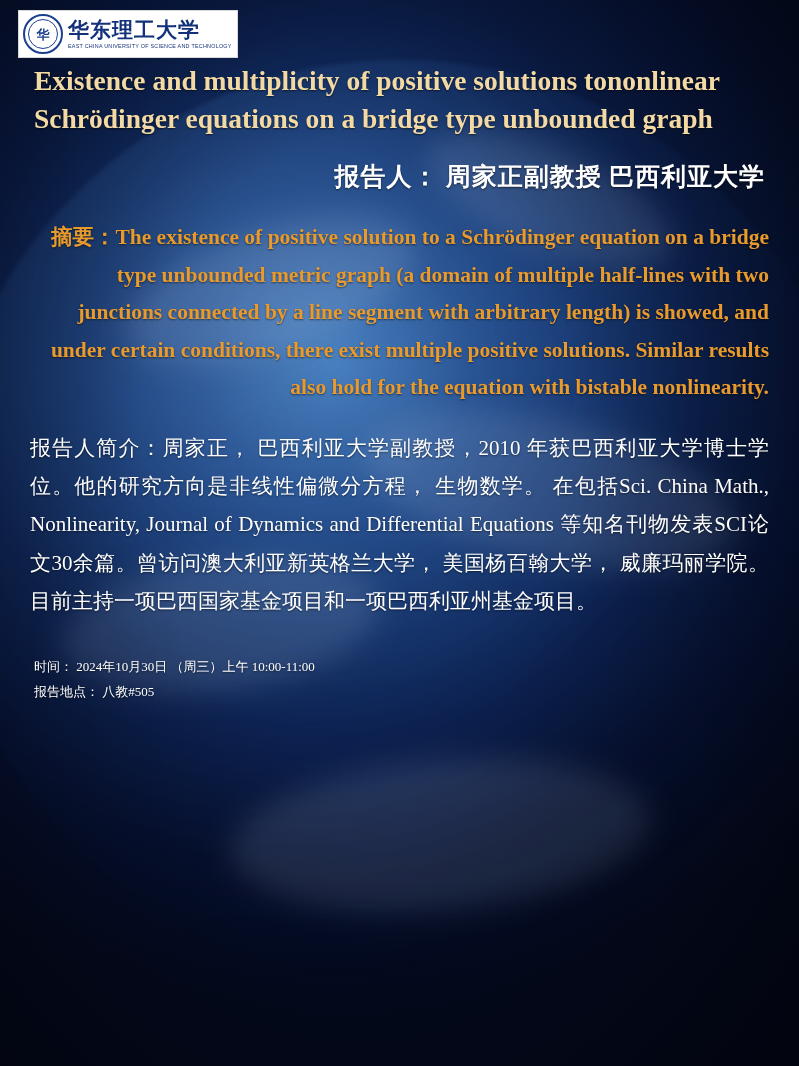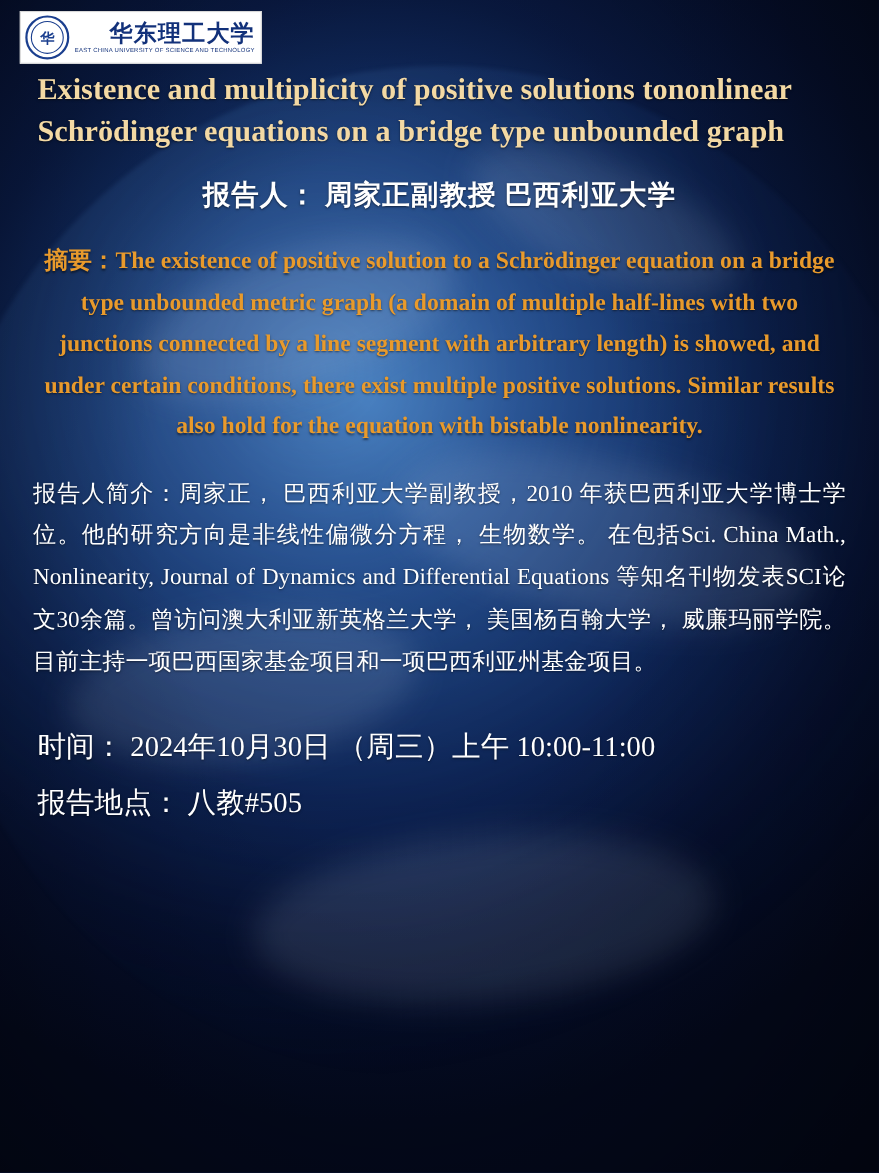--- a/index.html
+++ b/index.html
@@ -99,21 +99,21 @@
   }
   .logo-seal span {
     font-family: "Liberation Serif", serif;
     font-size: 13px;
     font-weight: bold;
     color: #1b3f8f;
     line-height: 1;
     position: relative;
     z-index: 2;
   }
-  .logo-text { display: flex; flex-direction: column; justify-content: center; text-align: right; }
+  .logo-text { display: flex; flex-direction: column; justify-content: center; }
   .logo-cn {
     font-family: "Liberation Serif", serif;
     font-size: 21px;
     font-weight: bold;
     color: #12317a;
     letter-spacing: 1px;
     line-height: 1.05;
     white-space: nowrap;
   }
   .logo-en {
@@ -133,59 +133,59 @@
     color: #f3d9a4;
     font-family: "Liberation Serif", serif;
     font-weight: bold;
     font-size: 27.5px;
     line-height: 1.38;
     text-shadow: 0 1px 2px rgba(0,0,0,0.55);
   }
 
   .speaker {
     margin: 22px 34px 0 34px;
-    text-align: center;
+    text-align: right;
     color: #ffffff;
     font-family: "Liberation Serif", serif;
     font-weight: bold;
     font-size: 25px;
     letter-spacing: 1px;
     text-shadow: 0 1px 2px rgba(0,0,0,0.55);
   }
 
   
   .abstract {
     margin: 26px 30px 0 30px;
     color: #e89a2c;
     font-family: "Liberation Serif", serif;
     font-weight: bold;
     font-size: 21.5px;
     line-height: 1.75;
     text-shadow: 0 1px 2px rgba(0,0,0,0.5);
-    text-align: center;
+    text-align: right;
   }
   .abstract .lbl { color: #e89a2c; }
 
   
   .bio {
     margin: 22px 30px 0 30px;
     color: #ffffff;
     font-family: "Liberation Serif", serif;
     font-size: 21px;
     line-height: 1.82;
     text-align: justify;
     text-shadow: 0 1px 2px rgba(0,0,0,0.5);
   }
 
   
   .footer {
     margin: 34px 30px 0 34px;
     color: #ffffff;
     font-family: "Liberation Serif", serif;
-    font-size: 26px;
+    font-size: 13px;
     line-height: 1.95;
     text-shadow: 0 1px 2px rgba(0,0,0,0.5);
   }
   .footer div { white-space: nowrap; }
 </style>
 </head>
 <body>
 
 <div id="poster">
   <div class="earth-glow"></div>

